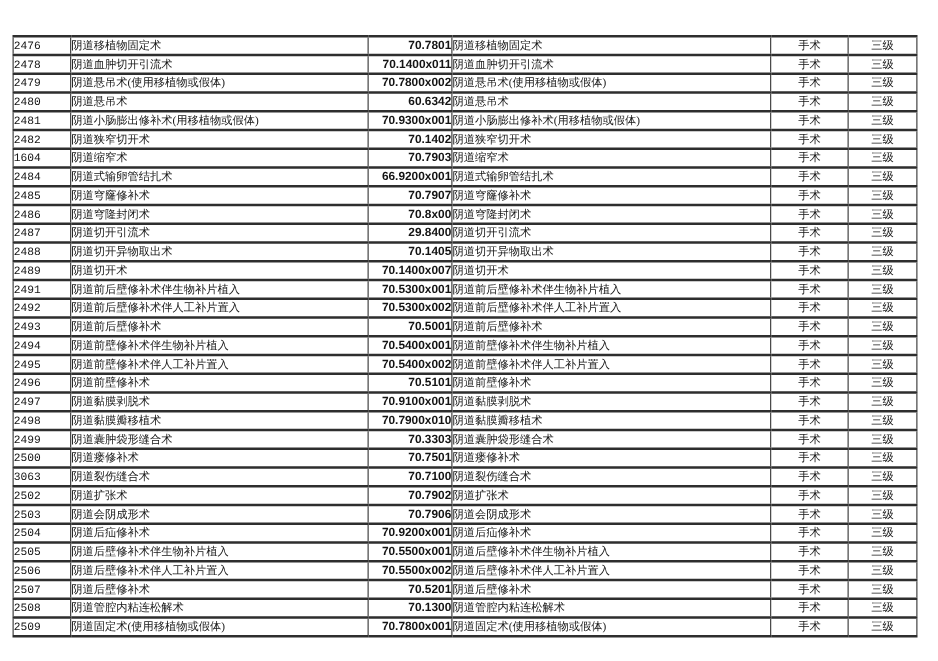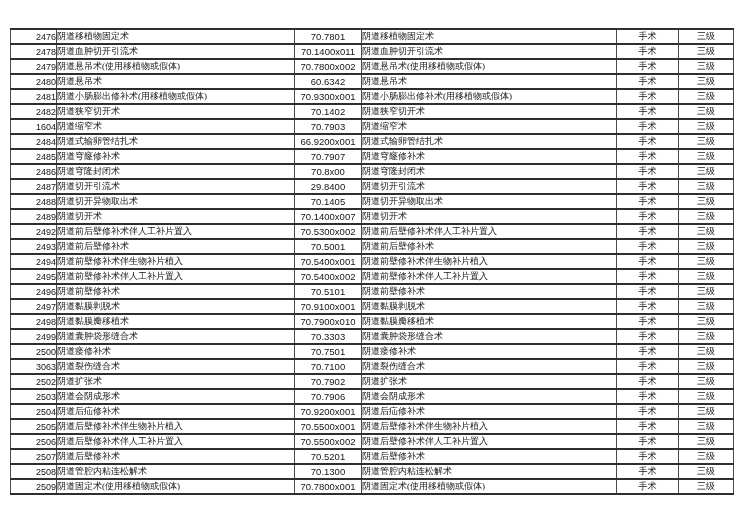--- a/index.html
+++ b/index.html
@@ -31,36 +31,37 @@
     border-left: 1px solid #4a4a4a;
     border-right: 1px solid #4a4a4a;
     vertical-align: middle;
     overflow: hidden;
     white-space: nowrap;
     color: #141414;
     padding: 0;
     height: 11px;
   }
   td.c0 {
-    text-align: right;
-    font-family: Liberation Sans, sans-serif;
+    text-align: left;
+    font-family: Liberation Mono, monospace;
     font-size: 9px;
   }
   td.c1, td.c3 {
     text-align: left;
     padding-left: 4px;
     padding-right: 2px;
     font-family: "Liberation Serif", serif;
     font-size: 9px;
   }
   td.c2 {
-    text-align: center;
+    text-align: right;
     padding-left: 3px;
     font-family: "Liberation Sans", sans-serif;
     font-size: 9.5px;
+    font-weight: bold;
   }
   td.c4, td.c5 {
     text-align: center;
     font-family: "Liberation Serif", serif;
     font-size: 9px;
   }
 </style>
 </head>
 <body>
 
@@ -173,20 +174,28 @@
         </tr>
         <tr>
           <td class="c0">2489</td>
           <td class="c1">阴道切开术</td>
           <td class="c2">70.1400x007</td>
           <td class="c3">阴道切开术</td>
           <td class="c4">手术</td>
           <td class="c5">三级</td>
         </tr>
         <tr>
+          <td class="c0">2491</td>
+          <td class="c1">阴道前后壁修补术伴生物补片植入</td>
+          <td class="c2">70.5300x001</td>
+          <td class="c3">阴道前后壁修补术伴生物补片植入</td>
+          <td class="c4">手术</td>
+          <td class="c5">三级</td>
+        </tr>
+        <tr>
           <td class="c0">2492</td>
           <td class="c1">阴道前后壁修补术伴人工补片置入</td>
           <td class="c2">70.5300x002</td>
           <td class="c3">阴道前后壁修补术伴人工补片置入</td>
           <td class="c4">手术</td>
           <td class="c5">三级</td>
         </tr>
         <tr>
           <td class="c0">2493</td>
           <td class="c1">阴道前后壁修补术</td>

